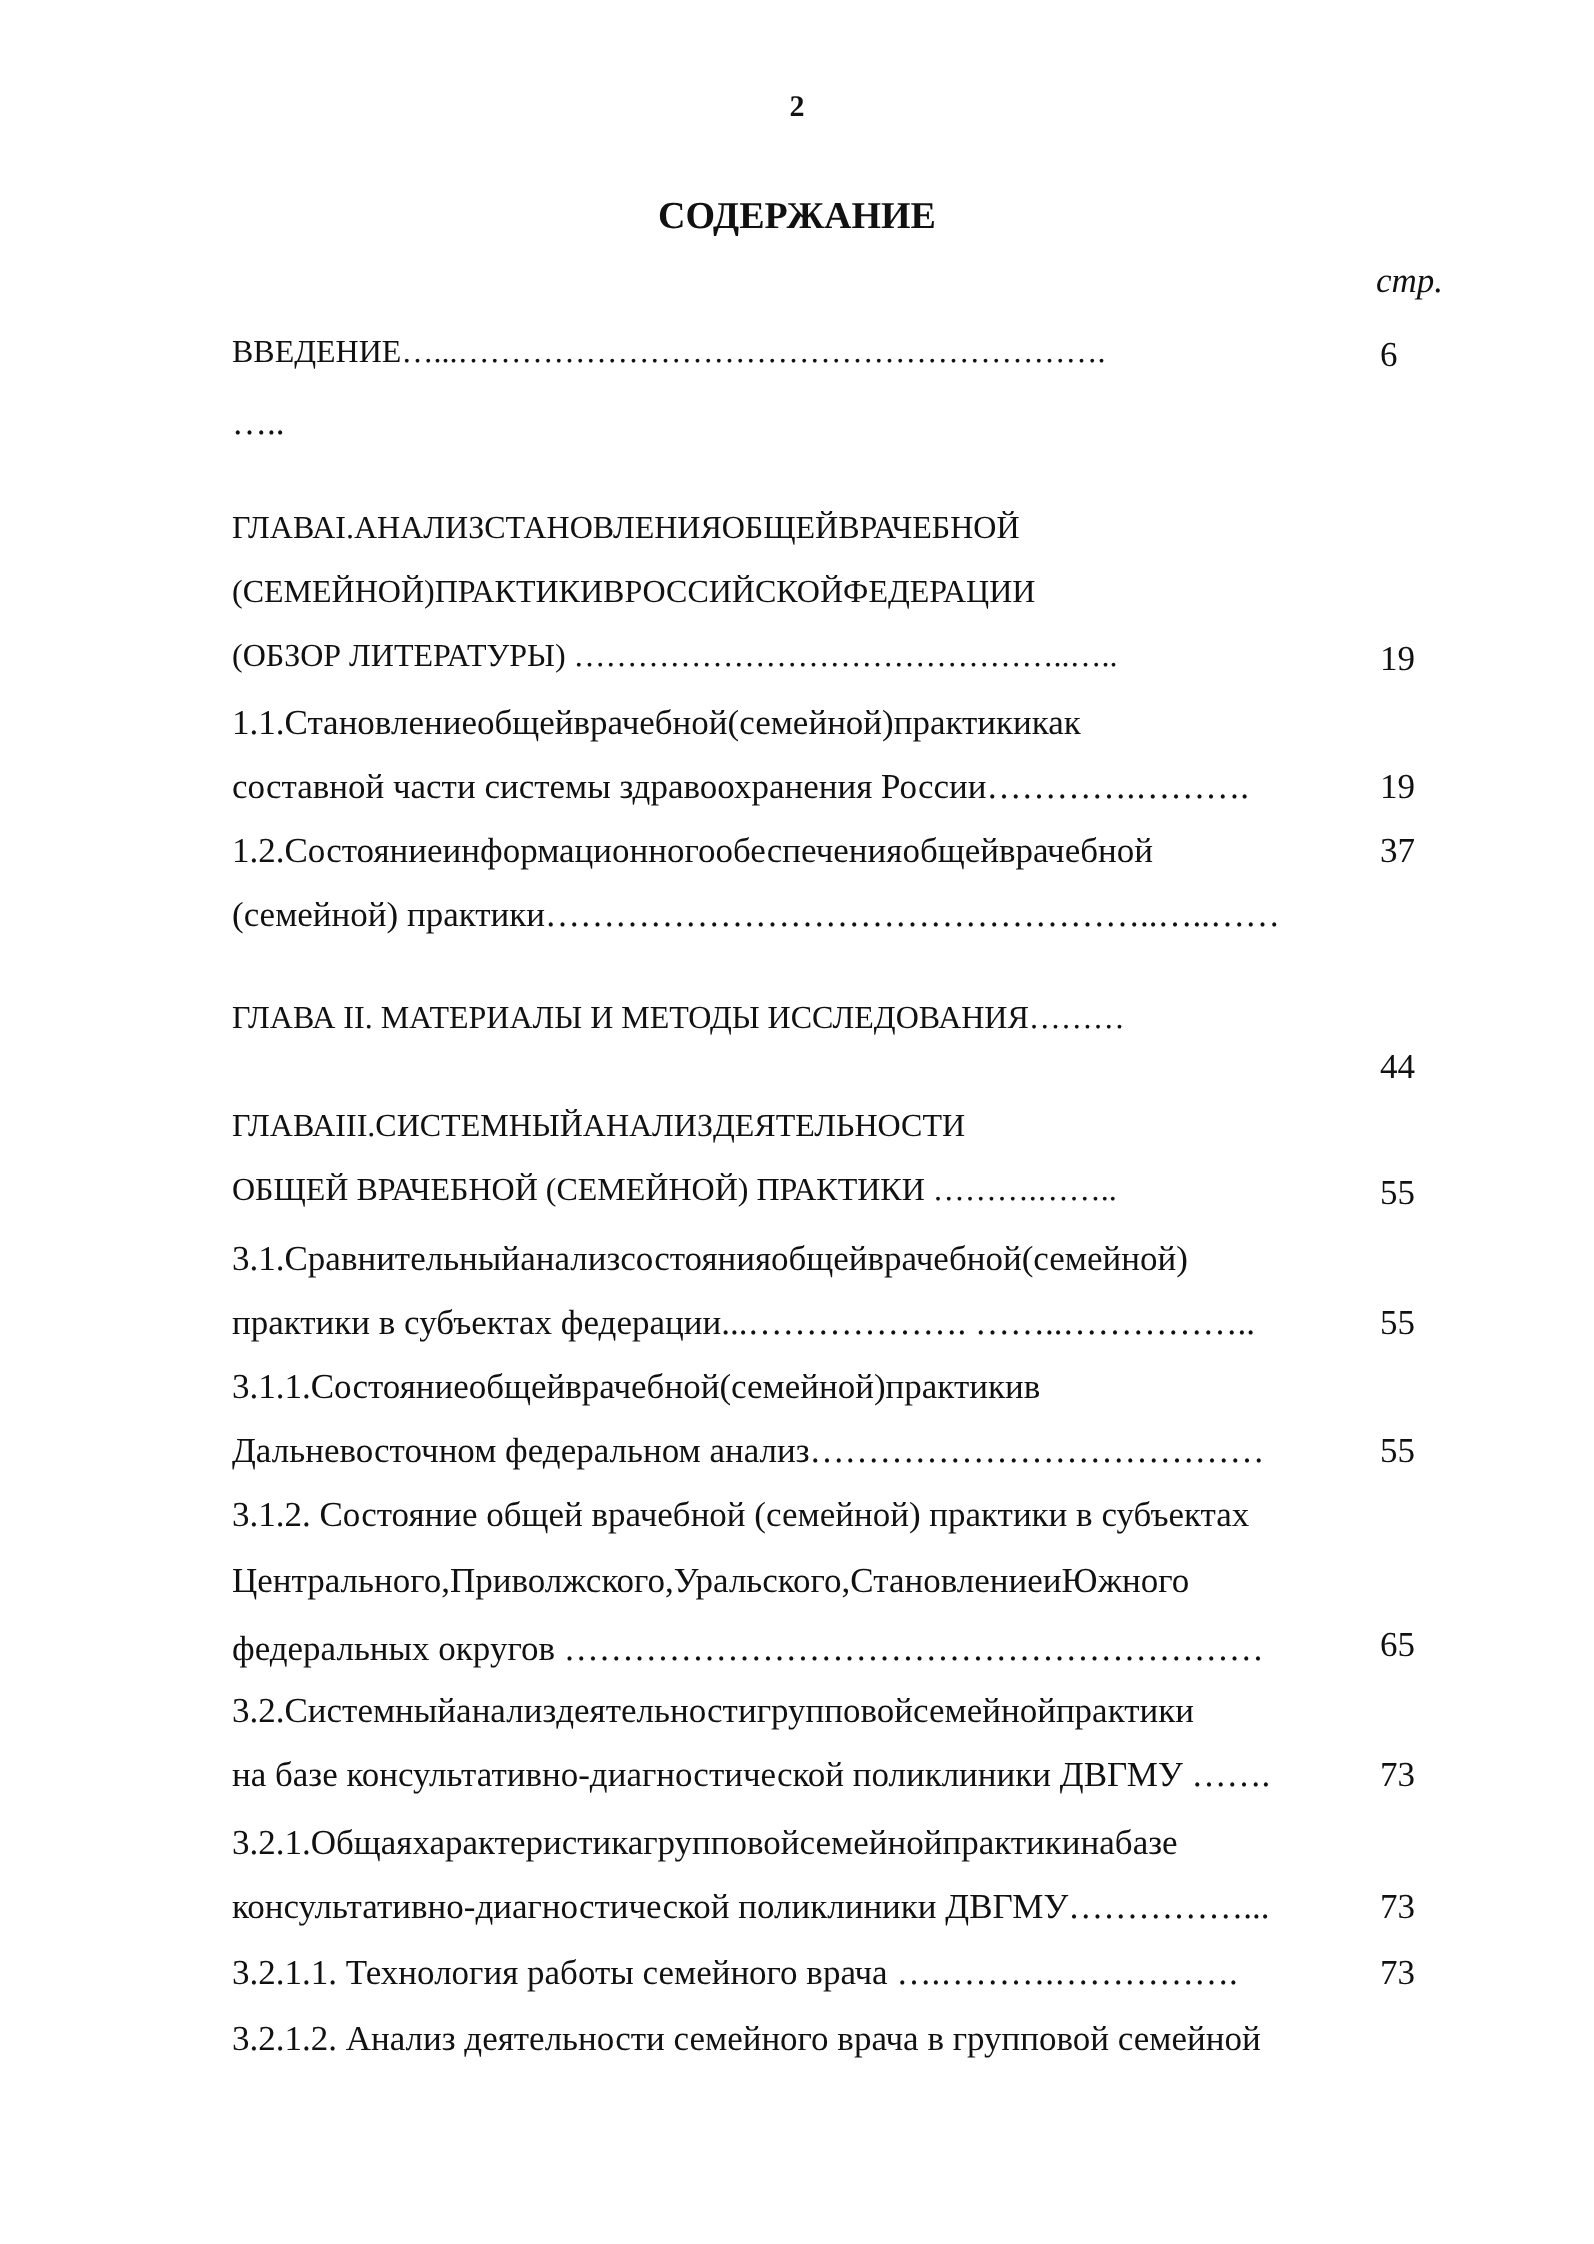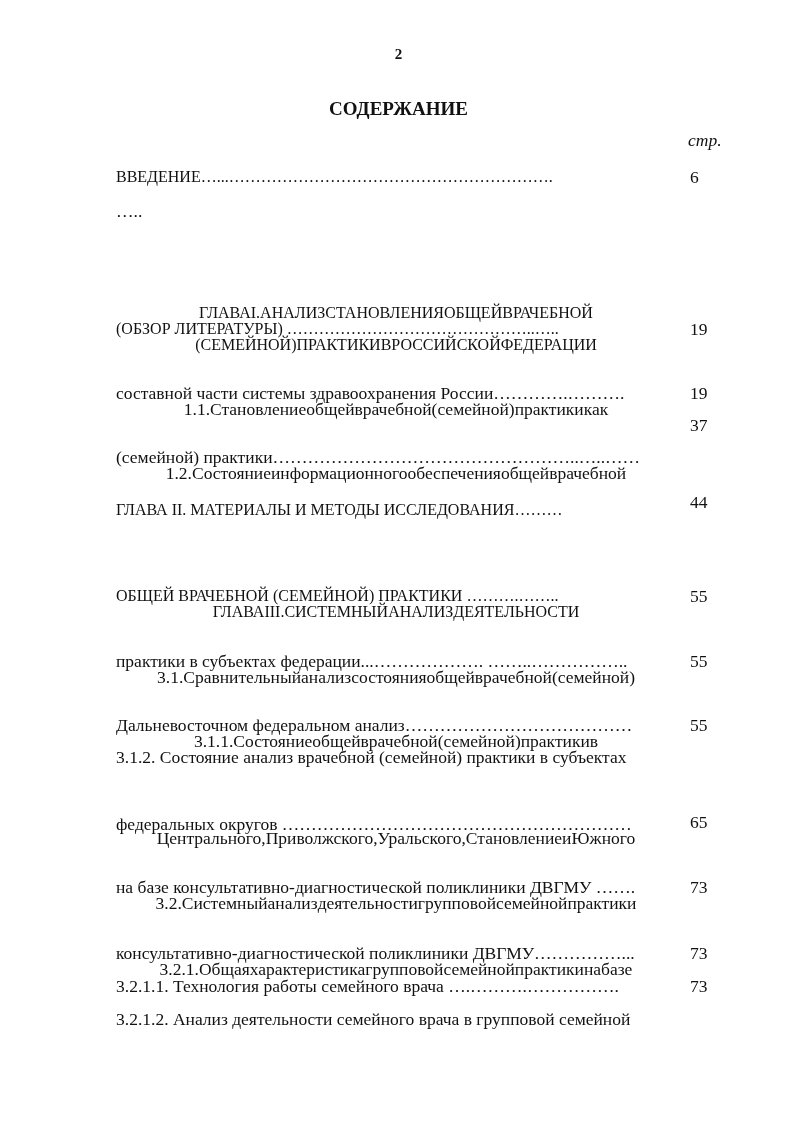--- a/index.html
+++ b/index.html
@@ -5,21 +5,21 @@
   html, body { margin:0; padding:0; background:#ffffff; }
   body { width:797px; height:1122px; position:relative; overflow:hidden;
          font-family:"Liberation Serif", serif; color:#111; }
   .pnum { position:absolute; left:0; width:797px; top:46px; text-align:center;
           font-weight:bold; font-size:15px; }
   .title { position:absolute; left:0; width:797px; top:98px; text-align:center;
            font-weight:bold; font-size:19px; }
   .line { position:absolute; left:116px; width:560px; font-size:17.5px; white-space:nowrap;
           line-height:22px; }
   .line.b { font-weight:normal; font-size:16px; }
-  .line.j { display:flex; justify-content:center;margin-top:48px; }
+  .line.j { display:flex; justify-content:flex-start; }
   .pg { position:absolute; left:690px; font-size:17.5px; line-height:22px; }
   .str { position:absolute; left:688px; top:130px; font-size:17.5px;font-style:italic; }
 </style>
 </head>
 <body>
 
 <div class="pnum">2</div>
 <div class="title">СОДЕРЖАНИЕ</div>
 <div class="str">стр.</div>
 
@@ -62,21 +62,21 @@
     <span>Состояние</span>
     <span>информационного</span>
     <span>обеспечения</span>
     <span>общей</span>
     <span>врачебной</span>
 </div>
 <div class="pg" style="top:414px">37</div>
 <div class="line" style="top:446px">(семейной) практики……………………………………………..…..……</div>
 
 <div class="line b" style="top:499px">ГЛАВА II. МАТЕРИАЛЫ И МЕТОДЫ ИССЛЕДОВАНИЯ………</div>
-<div class="pg" style="top:491px">44</div>
+<div class="pg" style="top:522px">44</div>
 
 <div class="line b j" style="top:553px">
   <span>ГЛАВА</span>
     <span>III.</span>
     <span>СИСТЕМНЫЙ</span>
     <span>АНАЛИЗ</span>
     <span>ДЕЯТЕЛЬНОСТИ</span>
 </div>
 <div class="line b" style="top:585px">ОБЩЕЙ ВРАЧЕБНОЙ (СЕМЕЙНОЙ) ПРАКТИКИ ……….……..</div>
 <div class="pg" style="top:585px">55</div>
@@ -98,21 +98,21 @@
     <span>Состояние</span>
     <span>общей</span>
     <span>врачебной</span>
     <span>(семейной)</span>
     <span>практики</span>
     <span>в</span>
 </div>
 <div class="line" style="top:714px">Дальневосточном федеральном анализ…………………………………</div>
 <div class="pg" style="top:714px">55</div>
 
-<div class="line" style="top:746px">3.1.2. Состояние анализ врачебной (семейной) практики в субъектах</div>
+<div class="line" style="top:746px">3.1.2. Состояние общей врачебной (семейной) практики в субъектах</div>
 <div class="line j" style="top:779px">
   <span>Центрального,</span>
     <span>Приволжского,</span>
     <span>Уральского,</span>
     <span>Становление</span>
     <span>и</span>
     <span>Южного</span>
 </div>
 <div class="line" style="top:813px">федеральных округов ……………………………………………………</div>
 <div class="pg" style="top:811px">65</div>

